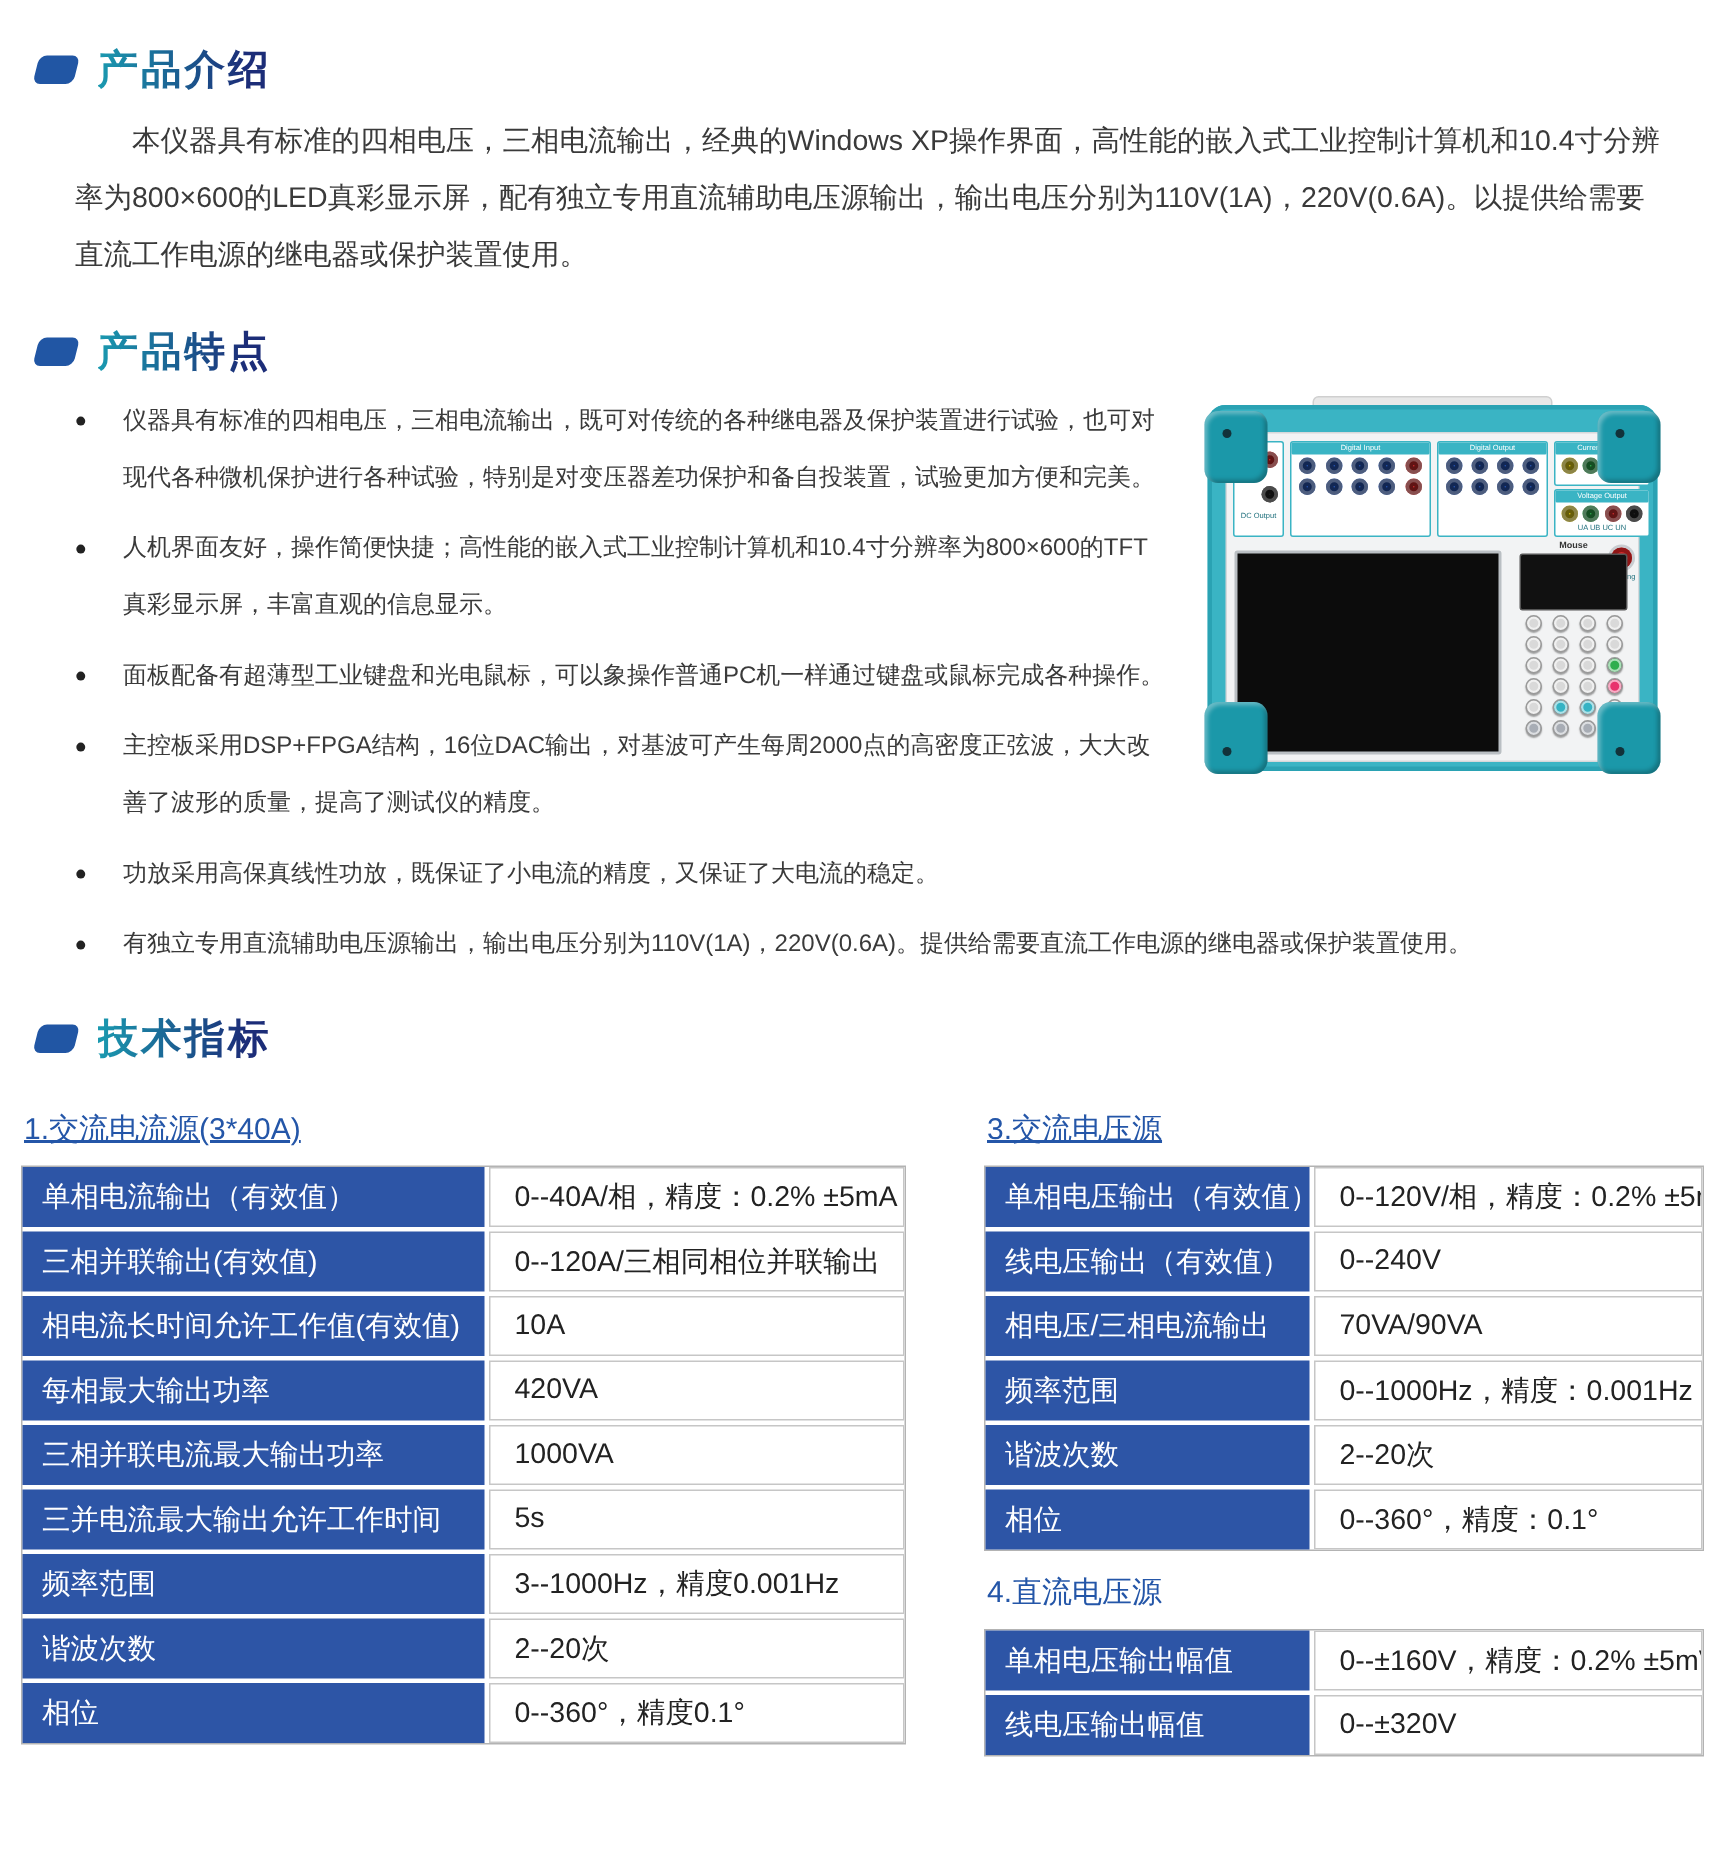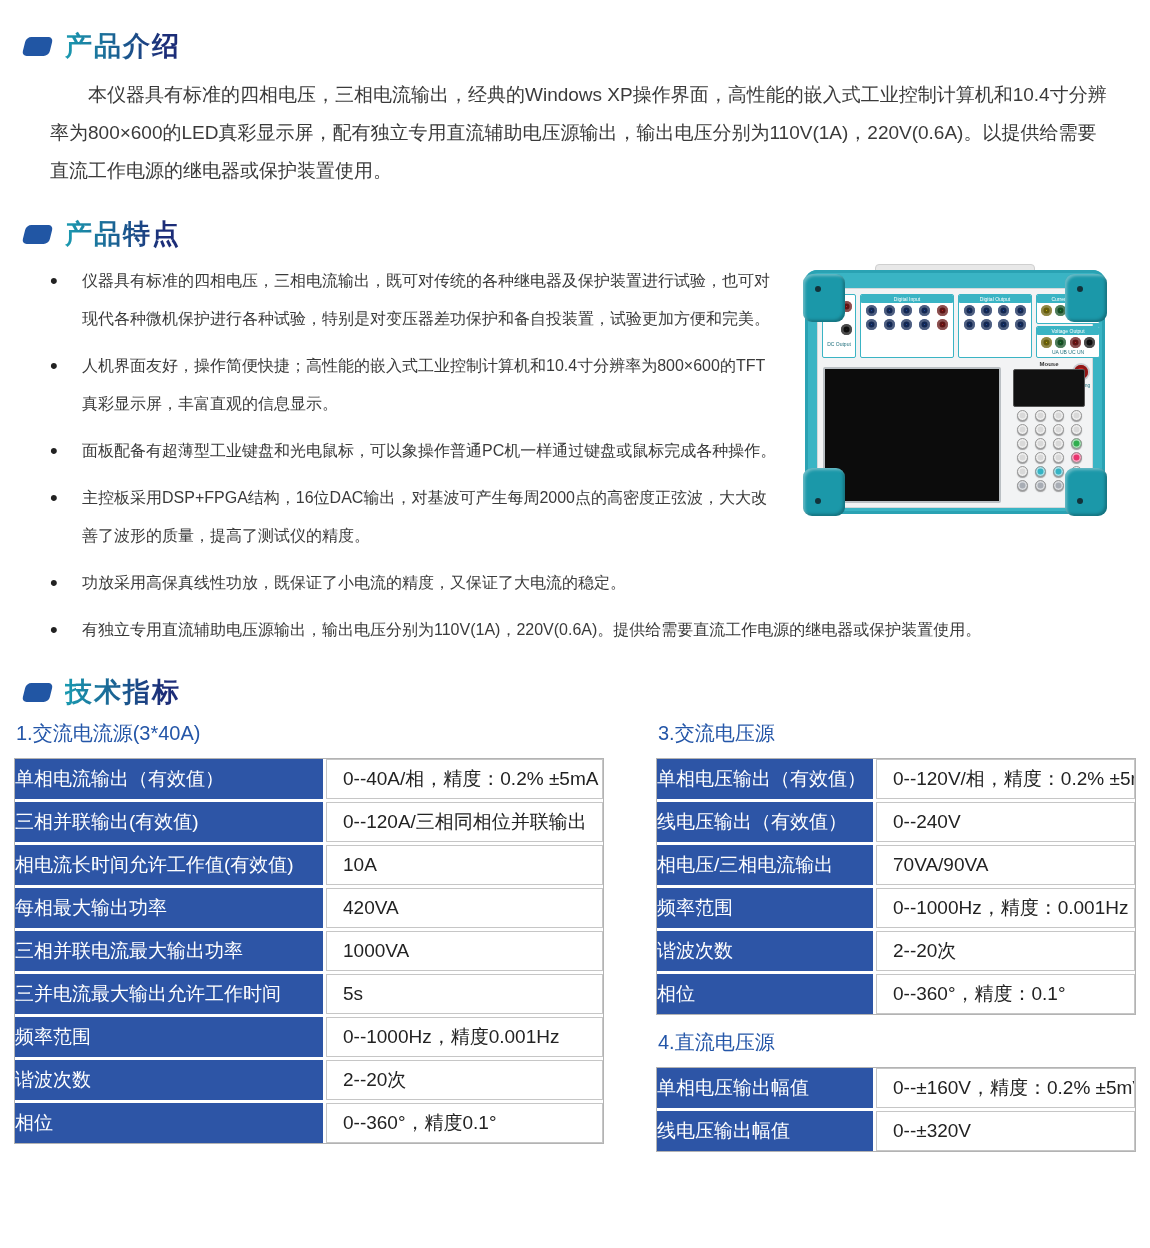--- a/index.html
+++ b/index.html
@@ -113,27 +113,27 @@
     width:11px; height:11px; border-radius:50%;
     box-shadow:inset 0 0 0 1.5px rgba(255,255,255,.6), 0 1px 1px rgba(0,0,0,.35);
     border:1px solid #9a9a9a;
   }
 
   
   .specs { display:flex; margin:10px 14px 0 14px; gap:52px; }
   .col-left { width:590px; flex:none; }
   .col-right { flex:1; min-width:0; }
   .tbl-title { font-size:20px; color:#2456a8; margin:14px 0 11px 2px; }
-  .tbl-title.first { margin-top:0; }
+  .tbl-title.first { margin-top:19px;text-decoration:underline; }
   .spec-table { border:1px solid #b3b3b3; background:#fff; padding:0 0 0 0; }
   .spec-row { display:flex; height:40px; margin-bottom:3px; }
   .spec-row:last-child { margin-bottom:0; }
   .spec-label {
     background:#2d55a6; color:#fff; font-size:19px;
-    display:flex; align-items:center; flex:none;
+    display:flex; align-items:center; padding-left:13px; flex:none;
     white-space:nowrap; overflow:hidden;
   }
   .spec-value {
     flex:1; border:1px solid #c6c6c6; margin-left:3px; background:#fff;
     display:flex; align-items:center; padding-left:16px;
     font-size:19px; color:#222; white-space:nowrap; overflow:hidden;
   }
   .t-left .spec-label { width:308px; }
   .t-right .spec-label { width:216px; }
 </style>
@@ -316,21 +316,21 @@
           <div class="spec-row">
             <div class="spec-label">三相并联电流最大输出功率</div>
             <div class="spec-value">1000VA</div>
           </div>
           <div class="spec-row">
             <div class="spec-label">三并电流最大输出允许工作时间</div>
             <div class="spec-value">5s</div>
           </div>
           <div class="spec-row">
             <div class="spec-label">频率范围</div>
-            <div class="spec-value">0--1000Hz，精度0.001Hz</div>
+            <div class="spec-value">3--1000Hz，精度0.001Hz</div>
           </div>
           <div class="spec-row">
             <div class="spec-label">谐波次数</div>
             <div class="spec-value">2--20次</div>
           </div>
           <div class="spec-row">
             <div class="spec-label">相位</div>
             <div class="spec-value">0--360°，精度0.1°</div>
           </div>
         </div>

